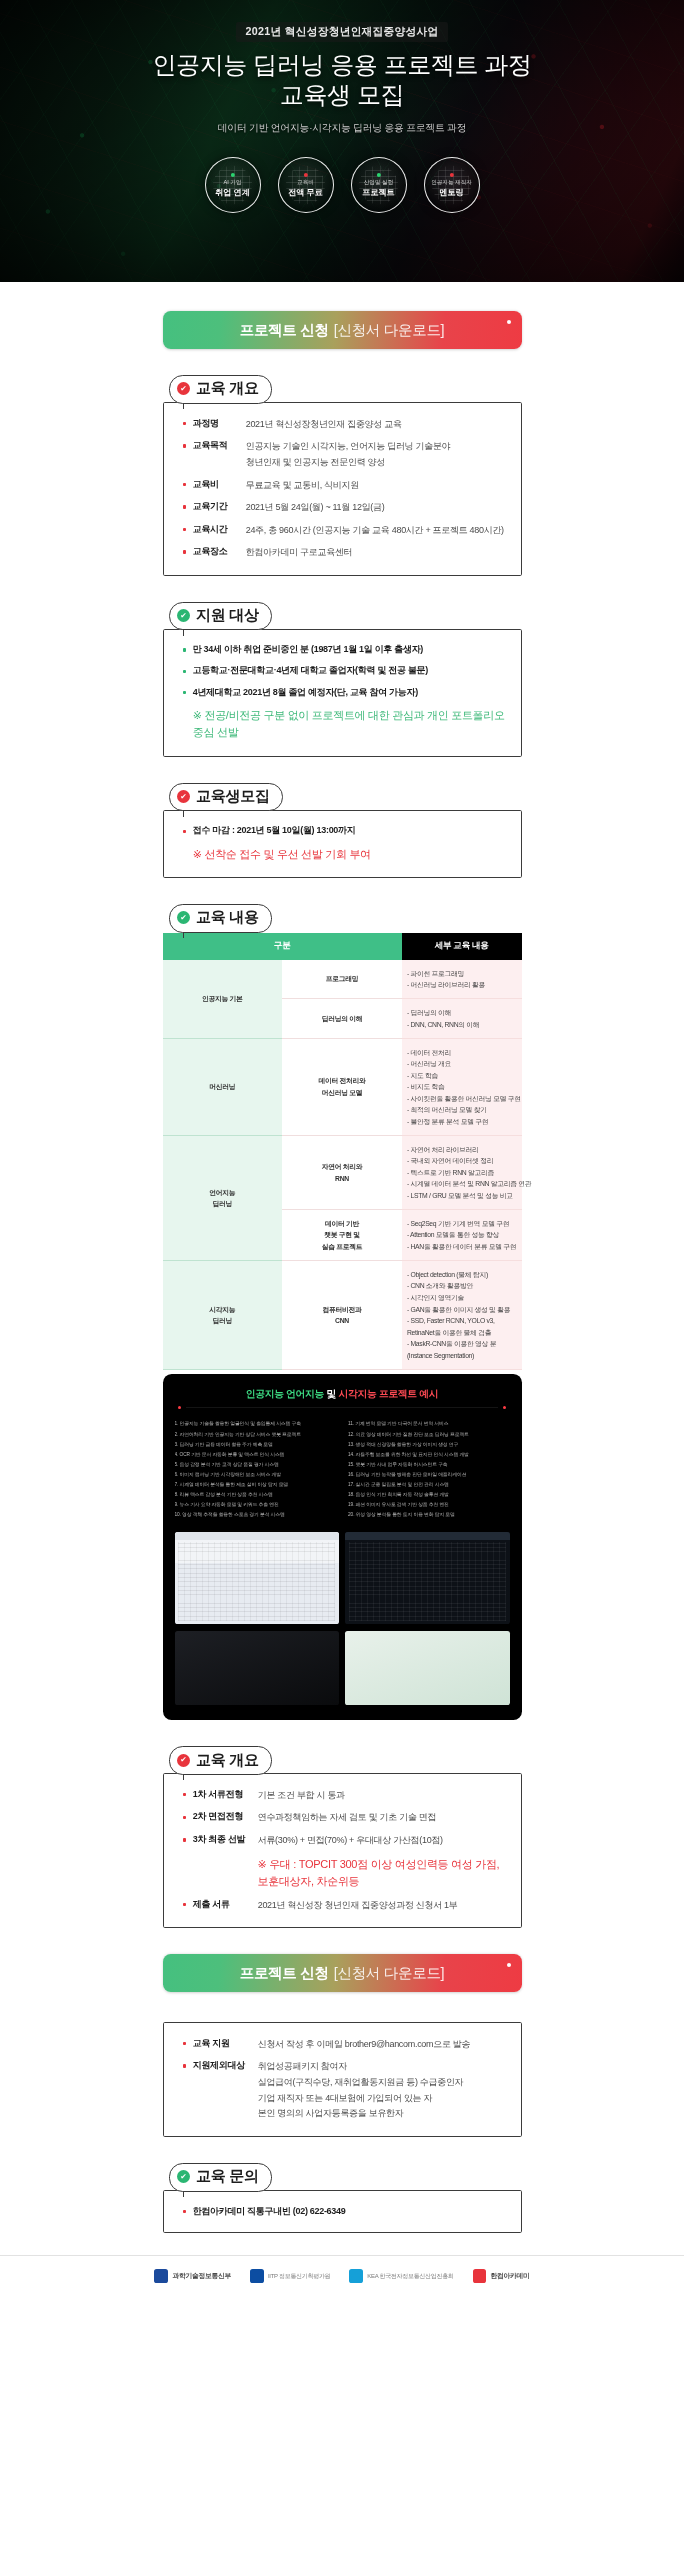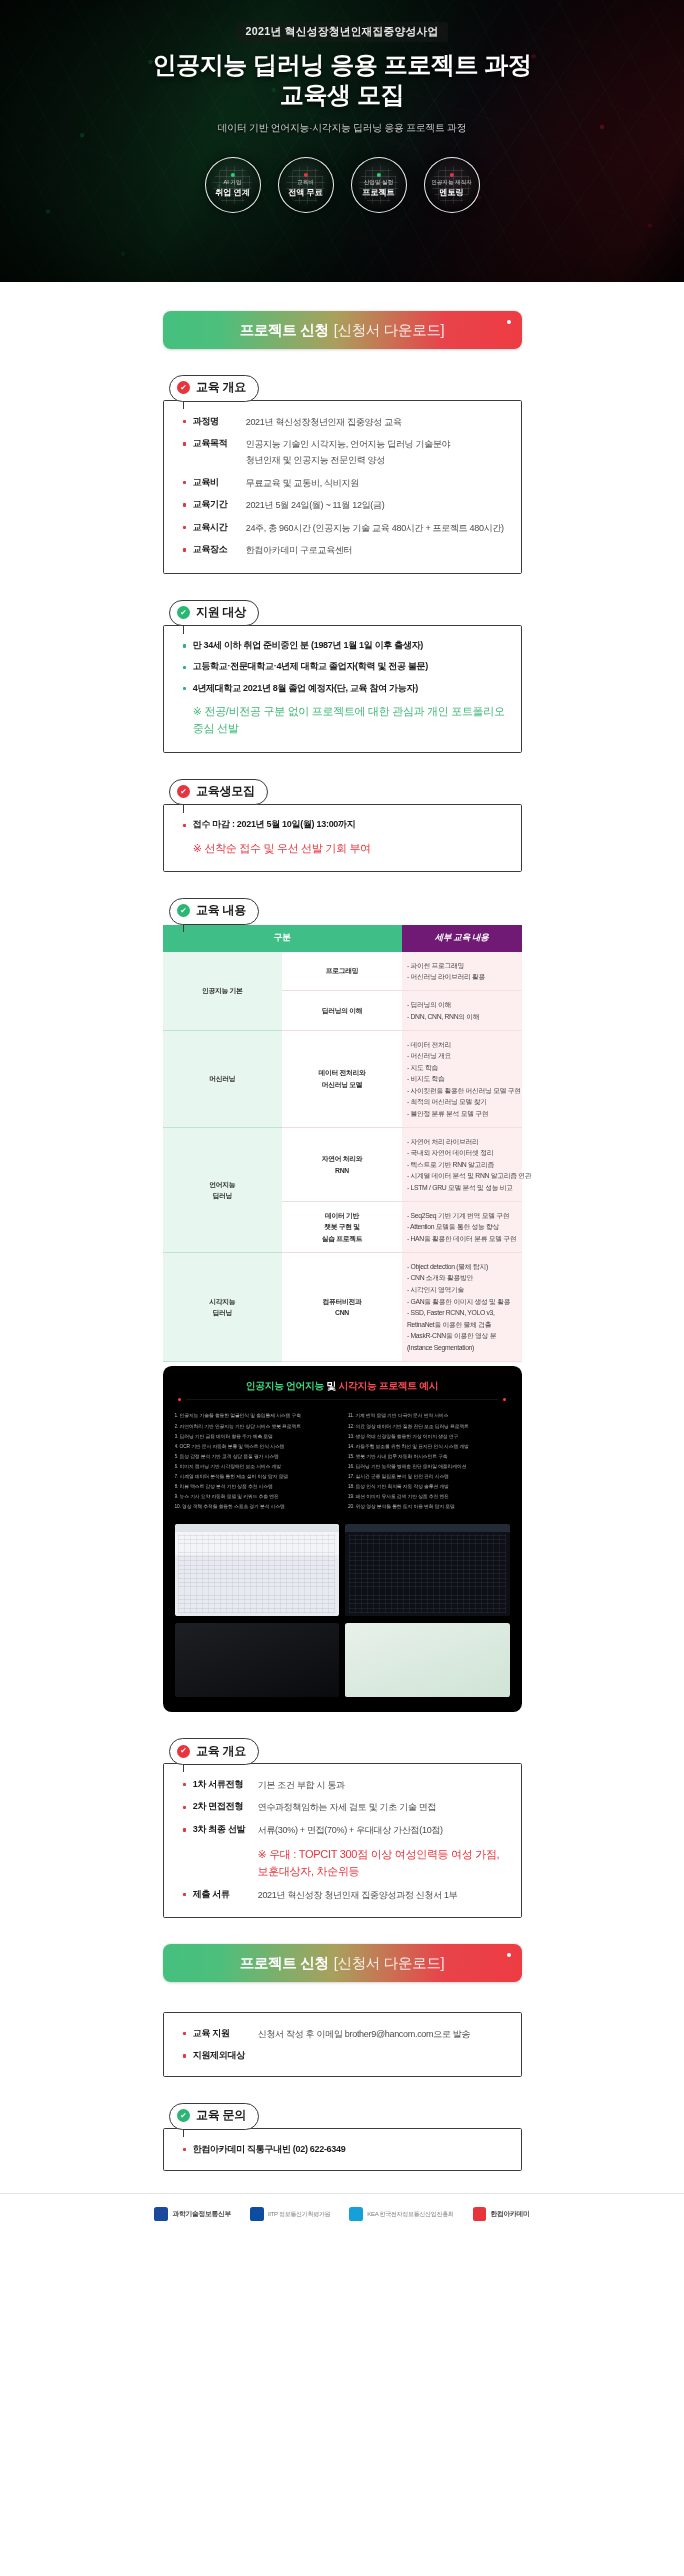--- a/index.html
+++ b/index.html
@@ -56,21 +56,21 @@
     display:inline-block;
     font-size: 10.7px; font-weight:700; letter-spacing:0.3px;
     color:#e9e9e9;
     background: rgba(25,25,25,.55);
     padding: 2.6px 9.4px 3.4px;
     border-radius: 2.6px;
     margin-bottom: 7.7px;
     white-space:nowrap;
   }
   .hero-title {
-    font-size: 24px; line-height:1.26; font-weight:700;
+    font-size: 24px; line-height:1.26; font-weight:400;
     color:#fff; text-align:center; letter-spacing:-0.4px;
     text-shadow: 0 1.7px 5.1px rgba(0,0,0,.75);
     white-space:nowrap;
   }
   .hero-sub {
     margin-top: 12px;
     font-size: 9.8px; color:#cfcfcf; letter-spacing:-0.2px;
     text-shadow: 0 0.9px 2.6px rgba(0,0,0,.9);
     white-space:nowrap;
   }
@@ -125,21 +125,21 @@
     background:#fff; position:relative; z-index:2;
     margin-left: 6.8px;
   }
   .pill .chk {
     width:13px; height:13px; border-radius:50%;
     display:flex; align-items:center; justify-content:center;
     font-size:7.7px; color:#fff; font-weight:700; line-height:1;
   }
   .pill .chk.red { background:#e8343c; }
   .pill .chk.green { background:#2bb673; }
-  .pill .ptxt { font-size: 12px; font-weight:800; color:#1d1d1d; letter-spacing:-0.3px; }
+  .pill .ptxt { font-size: 15px; font-weight:800; color:#1d1d1d; letter-spacing:-0.3px; }
 
   .connector { position:absolute; left:20.5px; top:22px; width:1.2px; height:12px; background:#3a3a3a; z-index:1; }
 
   .box {
     border:1.2px solid #3b3b3b;
     border-radius:1.7px;
     margin-top: -1.7px;
     padding: 13.7px 15.4px 13.7px 19px;
     background:#fff;
   }
@@ -157,21 +157,21 @@
   .plain-li { display:flex; align-items:flex-start; margin-bottom:7.7px; }
   .plain-li:last-child { margin-bottom:0; }
   .plain-li .txt { font-size:9px; font-weight:800; color:#1d1d1d; letter-spacing:-0.3px; line-height:1.5; }
 
   
   .tbl { width:359px; margin-top:0; border-collapse:collapse; table-layout:fixed; }
   .tbl th {
     font-size:8.6px; font-weight:700; color:#fff; padding:7.7px 0; letter-spacing:-0.3px;
   }
   .tbl th.g { background:#3fbf87; }
-  .tbl th.r { background:#701a75;font-style:italic; }
+  .tbl th.r { background:#000000; }
   .tbl td { font-size:6.8px; color:#3d3d3d; padding:7.7px 5.1px; vertical-align:middle; letter-spacing:-0.3px; line-height:1.7; }
   .tbl td.c1 { background:#e7f6ee; text-align:center; font-weight:700; color:#2f2f2f; border-bottom:0.9px solid #bfe3d0; }
   .tbl td.c2 { background:#fff; text-align:center; font-weight:700; color:#2f2f2f; border-bottom:0.9px solid #f0dede; }
   .tbl td.c3 { background:#fdeff0; border-bottom:0.9px solid #f6dede; }
   .tbl td.c3 div { white-space:nowrap; }
 
   
   .dark {
     width:359px; margin: 4px auto 0;
     background:#000000; border-radius:8.6px; padding: 13.7px 12px 15.4px;
@@ -539,20 +539,24 @@
 
       <div class="box" style="margin-top:30px">
         <div class="row">
           <span class="bullet"></span>
           <span class="lbl" style="width:65px">교육 지원</span>
           <span class="val">신청서 작성 후 이메일 brother9@hancom.com으로 발송</span>
         </div>
         <div class="row">
           <span class="bullet"></span>
           <span class="lbl" style="width:65px">지원제외대상</span>
+          <span class="val" style="white-space:pre-line">취업성공패키지 참여자
+실업급여(구직수당, 재취업활동지원금 등) 수급중인자
+기업 재직자 또는 4대보험에 가입되어 있는 자
+본인 명의의 사업자등록증을 보유한자</span>
         </div>
       </div>
 
       <div class="sec">
         <div class="pill">
           <span class="chk green">✔</span>
           <span class="ptxt">교육 문의</span>
         </div>
         <div class="connector"></div>
         <div class="box">

